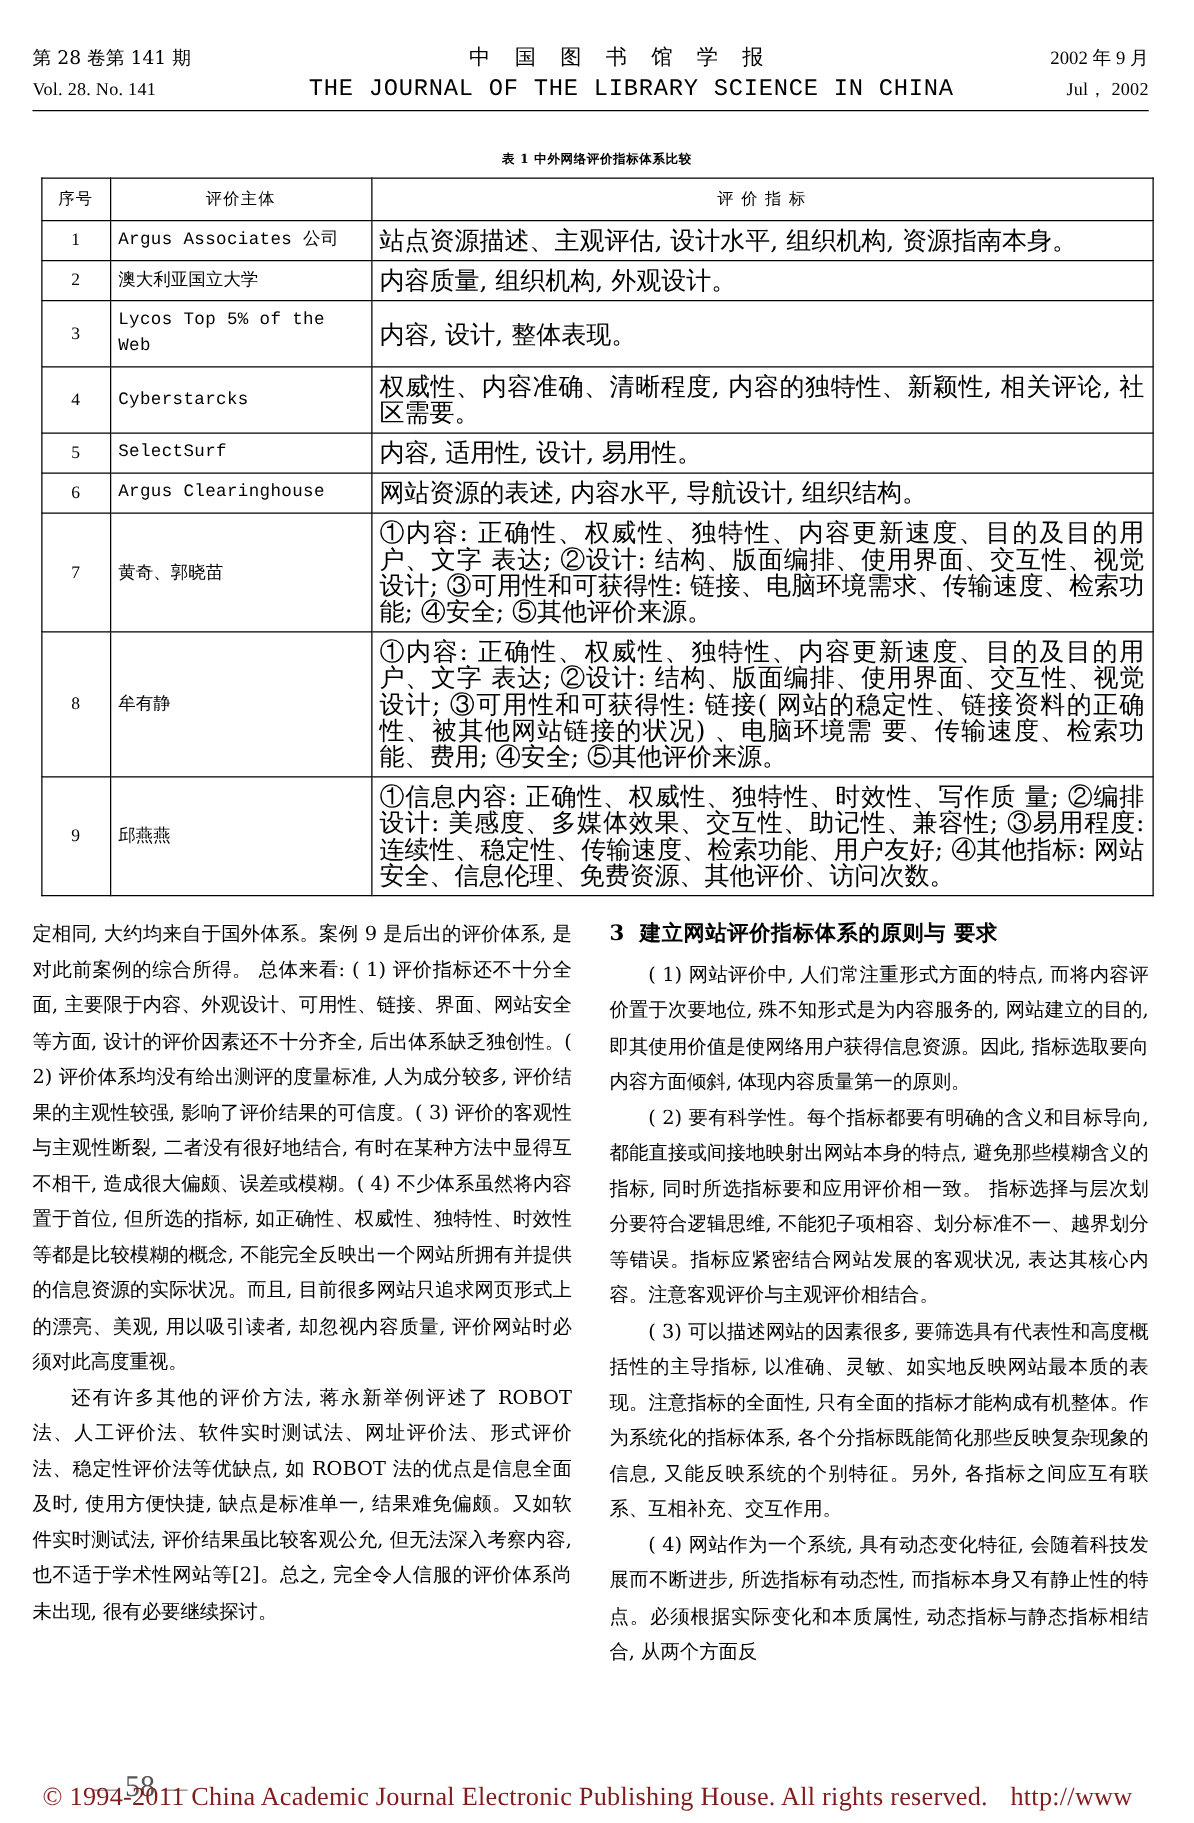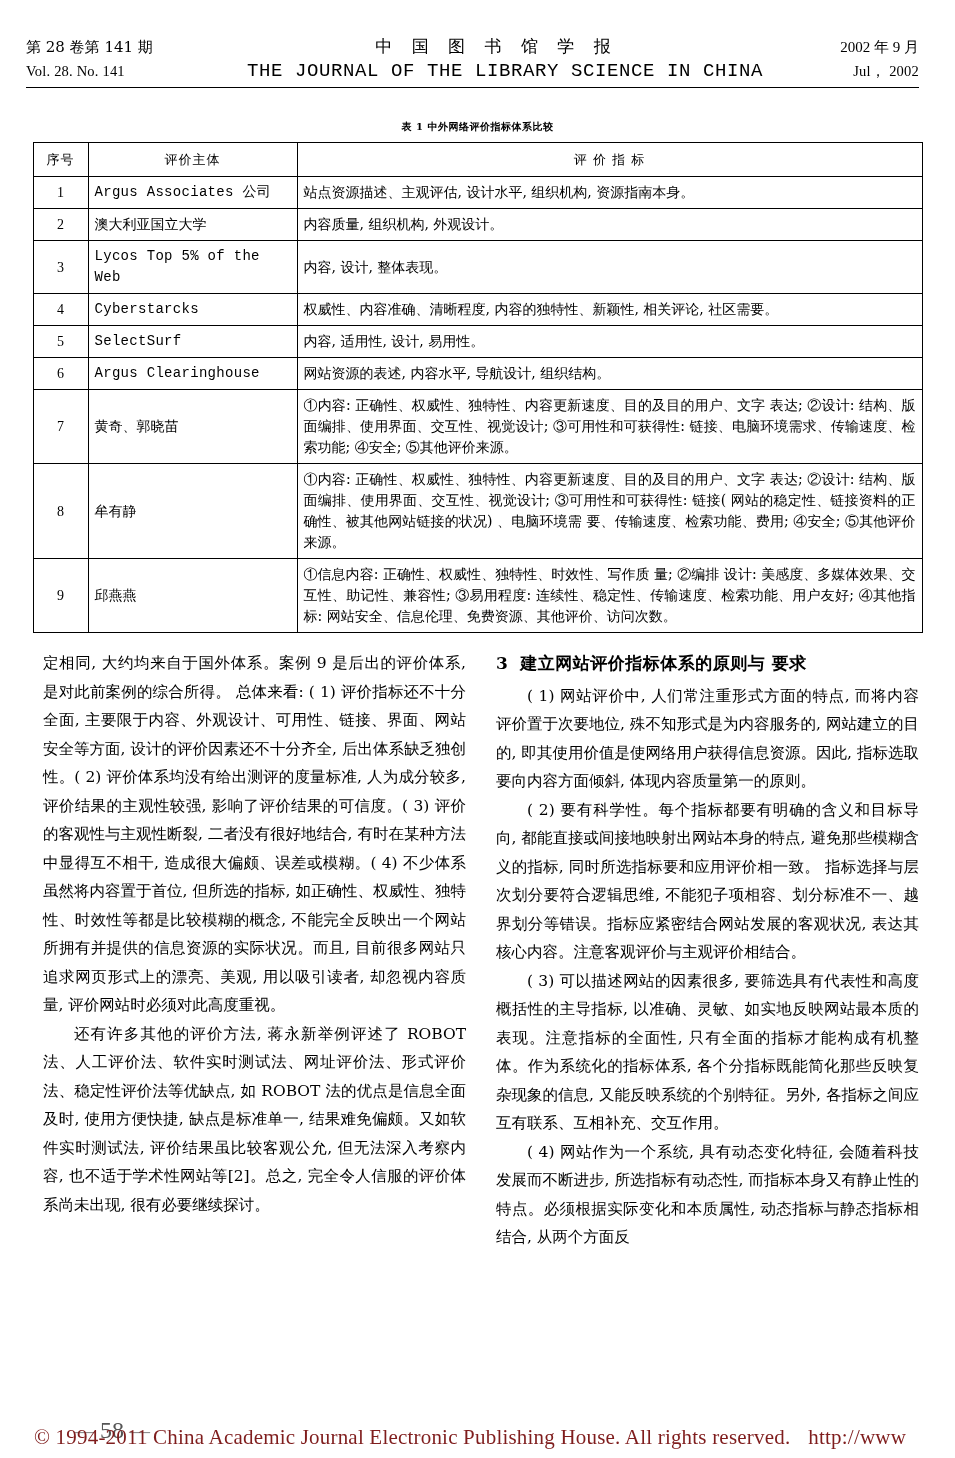--- a/index.html
+++ b/index.html
@@ -107,32 +107,32 @@
     font-family: "DejaVu Serif", serif;
     font-size: 14px;
   }
   td.c-subj.latin {
     font-family: Liberation Mono, monospace;
     letter-spacing: 0.3px;
   }
   td.c-idx2 {
     padding-left: 10px;
     font-family: "DejaVu Serif", serif;
-    font-size: 14px;
+    font-size: 20px;
     line-height: 24px;
     text-align: justify;
     margin-top: 39px;
   }
   th.h-idx { width: 46px; }
   th.h-subj { width: 200px; }
 
   
   .body-cols {
     display: flex;
-    margin: 16px 36px 0 43px;
+    margin: 16px 36px 0 26px;
     gap: 30px;
   }
   .col {
     width: 433px;
     font-family: "DejaVu Serif", serif;
     font-size: 15.5px;
     line-height: 28.5px;
     text-align: justify;
   }
   .col p {

